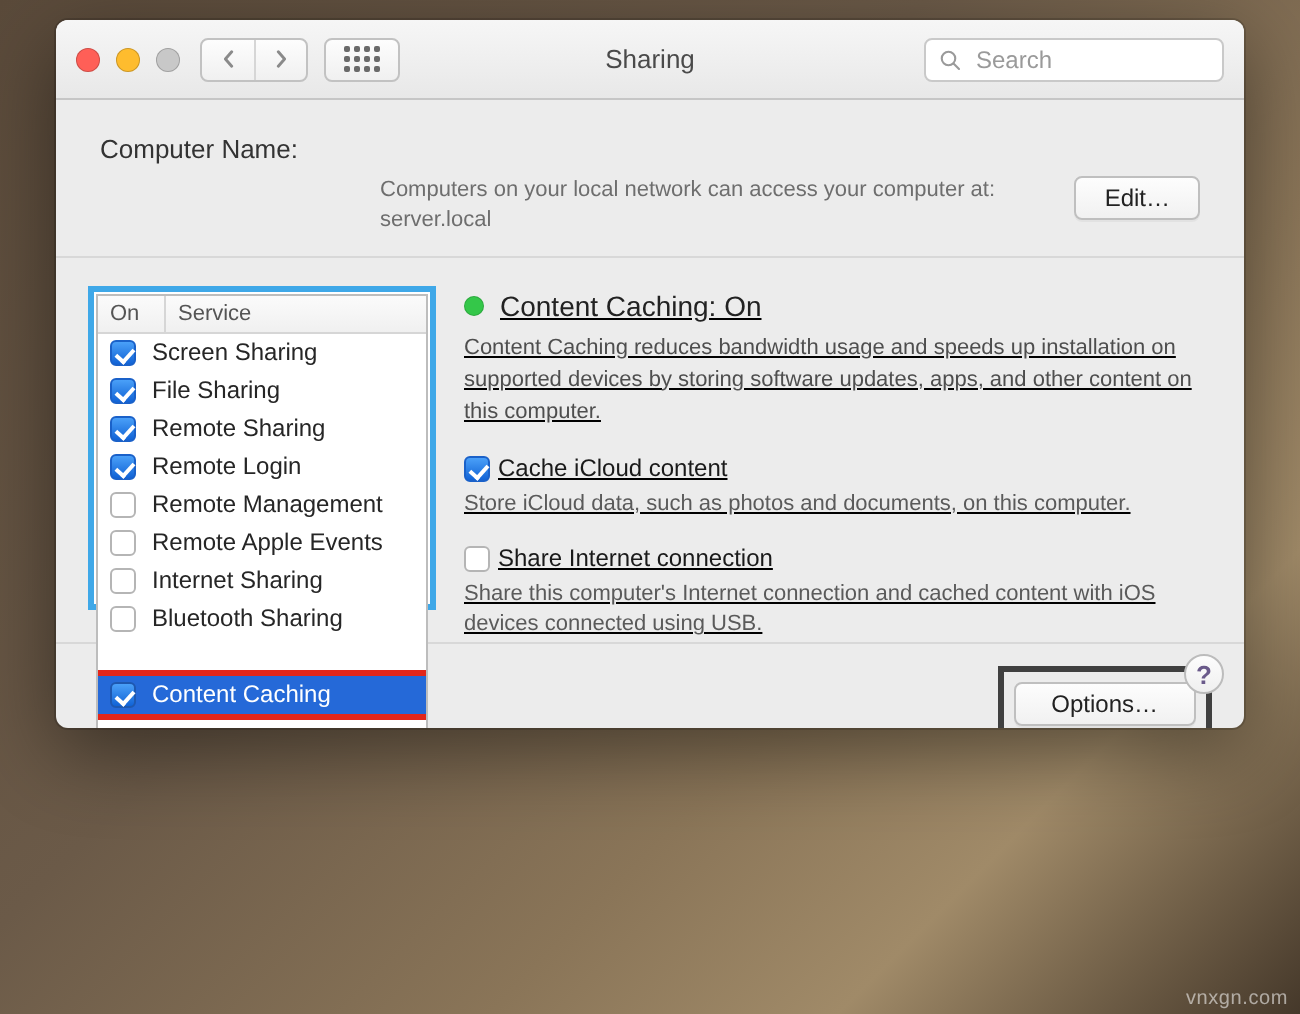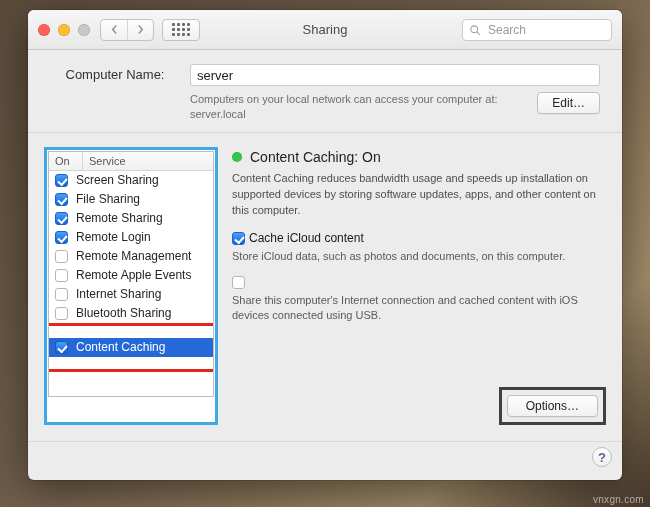--- a/index.html
+++ b/index.html
@@ -9,21 +9,21 @@
     height: 507px;
     font-family: -apple-system, "Helvetica Neue", Helvetica, Arial, sans-serif;
     font-size: 13px;
     background: linear-gradient(135deg, #5a4a3a 0%, #6b5a48 40%, #8a7558 65%, #a08a68 80%, #45382a 100%);
     position: relative;
     overflow: hidden;
   }
   .window {
     position: absolute;
     left: 28px; top: 10px;
-    width: 594px; height: 470px;
+    width: 594px; height: 354px;
     background: #ececec;
     border-radius: 6px;
     box-shadow: 0 12px 40px rgba(0,0,0,0.45), 0 0 0 1px rgba(0,0,0,0.15);
     overflow: hidden;
   }
   
   .titlebar {
     height: 40px;
     background: linear-gradient(#f6f6f6, #e8e8e8);
     border-bottom: 1px solid #c6c6c6;
@@ -59,21 +59,21 @@
   .search svg{flex:none}
   .search input{border:none;outline:none;font-size:12px;width:100%;background:transparent;color:#333}
   .search input::placeholder{color:#9a9a9a}
 
   
   .header {
     padding: 14px 22px 10px 22px;
     border-bottom: 1px solid #d8d8d8;
   }
   .row { display:flex; align-items:flex-start; gap:10px; }
-  .label { text-align:center; width:130px; color:#333; padding-top:3px; }
+  .label { text-align:left; width:130px; color:#333; padding-top:3px; }
   .name-input {
     flex:1; height:22px; border:1px solid #c9c9c9; border-radius:3px; padding:2px 6px;
     font-size:13px; background:#fff; color:#222;
   }
   .hint { font-size:11px; color:#6e6e6e; margin-top:6px; line-height:1.35; display:flex; gap:12px; align-items:flex-start;}
   .mac-btn {
     height:22px; padding:0 14px; border:1px solid #bfbfbf; border-radius:4px;
     background:linear-gradient(#fdfdfd,#f1f1f1); font-size:12px; color:#222;
     box-shadow:0 1px 0 rgba(0,0,0,0.04);
   }
@@ -91,23 +91,23 @@
   .col-svc{flex:1;}
   .list-body{}
   .list-row{display:flex;align-items:center;height:19px;padding:0 6px;gap:8px;}
   .cb{width:13px;height:13px;border:1px solid #b5b5b5;border-radius:3px;background:#fff;position:relative;flex:none}
   .cb.checked{background:linear-gradient(#4aa0f8,#1163d6);border-color:#1a61c9}
   .cb.checked::after{content:"";position:absolute;left:2px;top:3px;width:7px;height:4px;border:2px solid #fff;border-top:none;border-right:none;transform:rotate(-48deg)}
   .svc-name{color:#262626}
   .list-row.sel{background:#2569d8;color:#fff}
   .list-row.sel .svc-name{color:#fff}
   .list-row.sel .cb{border-color:#1e58b0}
-  .highlight-row{border:3px solid #e3261a; margin:0 -6px; padding:12px 3px;}
-  
-  .pane{flex:1; display:flex; flex-direction:column;}
+  .highlight-row{border:3px solid #e3261a; margin:16px -6px; padding:0 3px;}
+  
+  .pane{flex:1; display:flex; flex-direction:column;text-decoration:underline;}
   .status{display:flex;align-items:center;gap:8px;font-size:14px;color:#222;margin-bottom:6px;margin-top:2px}
   .dot{width:10px;height:10px;border-radius:50%;background:#34c749;box-shadow:inset 0 0 0 0.5px rgba(0,0,0,0.15)}
   .desc{font-size:11px;color:#4e4e4e;line-height:1.45;margin-bottom:12px}
   .opt{display:flex;align-items:flex-end;gap:4px;margin-bottom:4px}
   .opt-title{font-size:12px;color:#1a1a1a}
   .opt-sub{font-size:11px;color:#5a5a5a;margin-bottom:12px;line-height:1.4}
   .pane-footer{margin-top:auto;display:flex;justify-content:flex-end}
   .options-highlight{border:3px solid #404040;padding:5px}
   
   .bottom{height:32px;border-top:1px solid #d8d8d8;display:flex;align-items:center;justify-content:flex-end;padding:0 10px}
@@ -159,21 +159,20 @@
           <circle cx="7" cy="7" r="4.5" fill="none" stroke="#9a9a9a" stroke-width="1.4"></circle>
           <line x1="10.5" y1="10.5" x2="14" y2="14" stroke="#9a9a9a" stroke-width="1.4" stroke-linecap="round"></line>
         </svg>
       <input type="text" placeholder="Search" style="">
     </div>
   </div>
 
   <div class="header">
     <div class="row">
       <div class="label">Computer Name:</div>
-      <input class="name-input" value="server" style="">
     </div>
     <div class="row">
       <div class="label"></div>
       <div style="flex:1">
         <div class="hint">
           <div style="flex:1">
             <div>Computers on your local network can access your computer at:</div>
             <div>server.local</div>
           </div>
           <button class="mac-btn">Edit…</button>
@@ -240,20 +239,21 @@
       <div class="desc">Content Caching reduces bandwidth usage and speeds up installation on supported devices by storing software updates, apps, and other content on this computer.</div>
 
       <div class="opt">
         <div id="cb-opt1" class="cb checked"></div>
         <div class="opt-title">Cache iCloud content</div>
       </div>
       <div class="opt-sub">Store iCloud data, such as photos and documents, on this computer.</div>
 
       <div class="opt">
         <div id="cb-opt2" class="cb"></div>
+        <div class="opt-title">Share Internet connection</div>
       </div>
       <div class="opt-sub">Share this computer's Internet connection and cached content with iOS devices connected using USB.</div>
 
       <div class="pane-footer">
         <div class="options-highlight">
           <button class="mac-btn" style="padding:0 18px">Options…</button>
         </div>
       </div>
     </div>
   </div>

